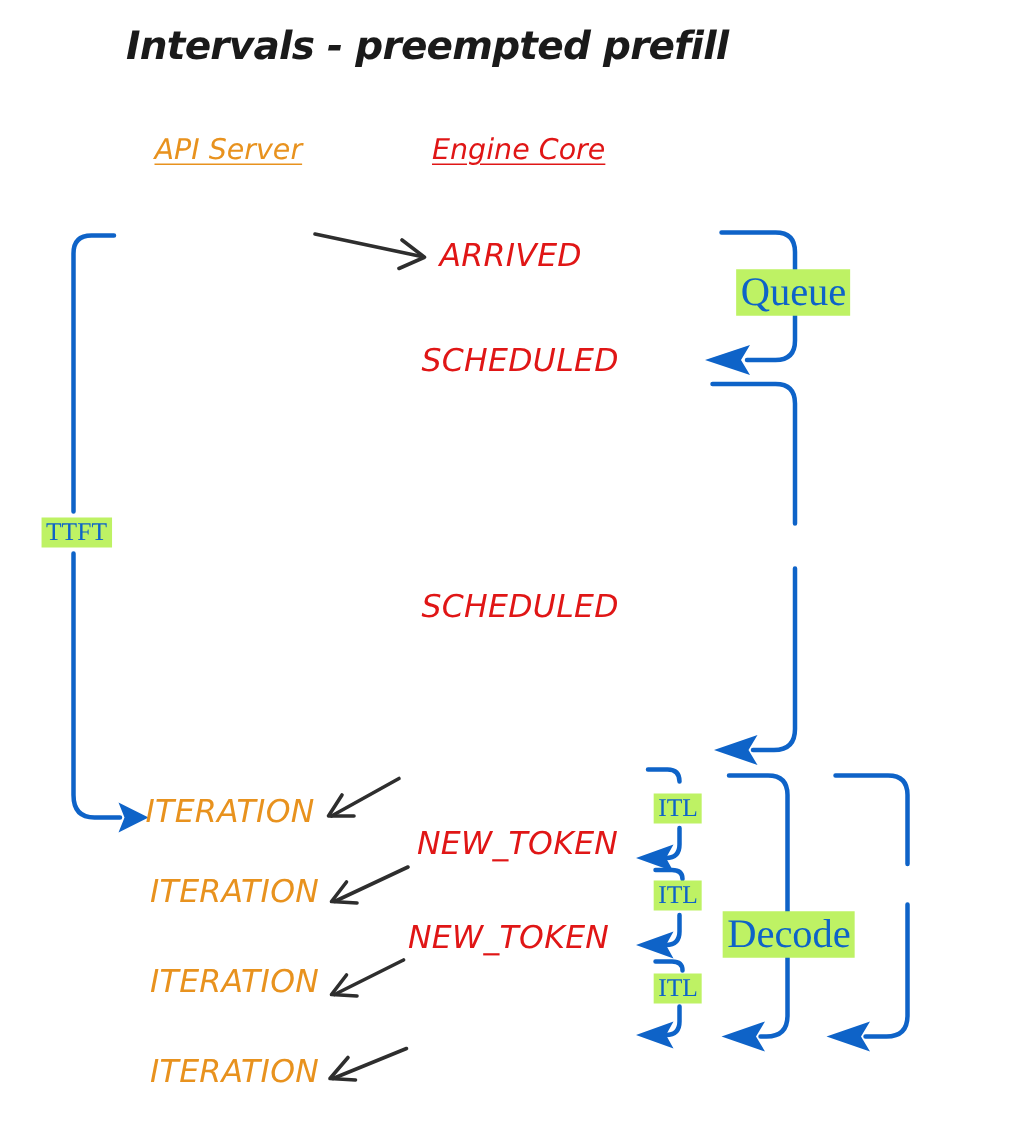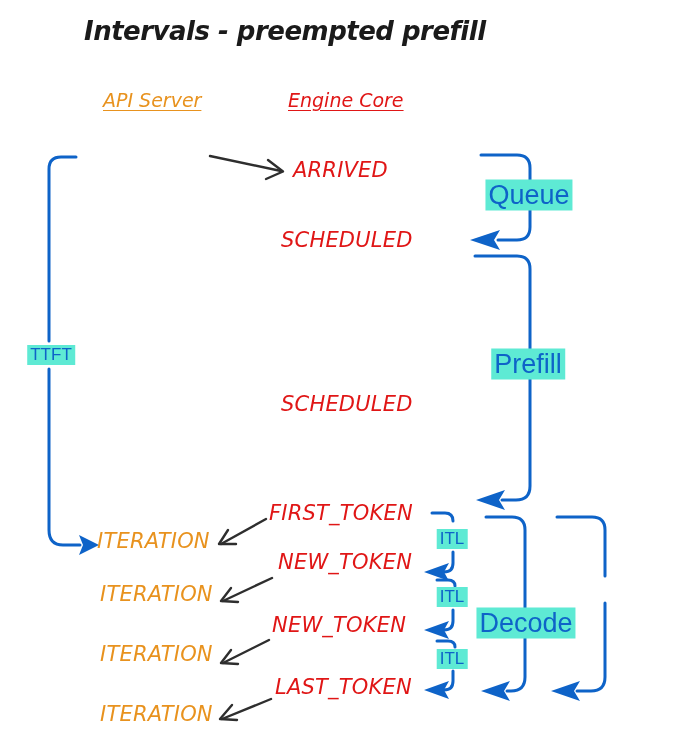--- a/index.html
+++ b/index.html
@@ -9,22 +9,22 @@
   }
   #diagram-svg{position:absolute;left:0;top:0;z-index:1;}
   .txt{position:absolute;white-space:nowrap;line-height:1.2;}
   .hand{font-family:"DejaVu Sans",sans-serif;font-style:italic;}
   .page-title{font-size:26px;font-weight:600;color:#1a1a1a;letter-spacing:-0.5px;z-index:2;}
   .col-header{font-size:19px;font-weight:500;text-decoration:underline;text-underline-offset:3px;z-index:2;}
   .token{font-size:21px;letter-spacing:0.2px;z-index:2;}
   .api{color:var(--api-color,#E8921E);}
   .engine{color:var(--engine-color,#E01616);}
   .blue-label{
-    position:absolute;font-family:Liberation Sans, sans-serif;
-    color:var(--interval-color,#0E63C8);background:#5eead4;padding:0 3px;
+    position:absolute;font-family:Liberation Serif, serif;
+    color:var(--interval-color,#0E63C8);background:#bef264;padding:0 3px;
     transform:translate(-50%,-50%);z-index:3;white-space:nowrap;
   }
   .sz-big{font-size:27px;}
   .sz-med{font-size:17px;}
   .blue{stroke:var(--interval-color,#0E63C8);stroke-width:3;fill:none;stroke-linecap:round;stroke-linejoin:round;}
   .bluefill{fill:var(--interval-color,#0E63C8);stroke:none;}
   .blk{stroke:var(--connector-color,#2E2E2E);stroke-width:2.4;fill:none;stroke-linecap:round;stroke-linejoin:round;}
 </style>
 </head>
 <body>
@@ -109,26 +109,23 @@
   <div class="txt hand col-header engine" style="left:288px;top:89px">Engine Core</div>
 
   <div class="txt hand token api" style="left:97px;top:529px">ITERATION</div>
   <div class="txt hand token api" style="left:100px;top:582px">ITERATION</div>
   <div class="txt hand token api" style="left:100px;top:642px">ITERATION</div>
   <div class="txt hand token api" style="left:100px;top:702px">ITERATION</div>
 
   <div class="txt hand token engine" style="left:293px;top:158px">ARRIVED</div>
   <div class="txt hand token engine" style="left:281px;top:228px">SCHEDULED</div>
   <div class="txt hand token engine" style="left:281px;top:392px">SCHEDULED</div>
-  <div class="txt hand token engine" style="left:269px;top:501px">FIRST_TOKEN</div>
   <div class="txt hand token engine" style="left:278px;top:550px">NEW_TOKEN</div>
   <div class="txt hand token engine" style="left:272px;top:613px">NEW_TOKEN</div>
-  <div class="txt hand token engine" style="left:275px;top:675px">LAST_TOKEN</div>
 
   <div class="blue-label sz-med" style="left:51px;top:355px">TTFT</div>
   <div class="blue-label sz-big" style="left:529px;top:195px">Queue</div>
-  <div class="blue-label sz-big" style="left:528px;top:364px">Prefill</div>
   <div class="blue-label sz-big" style="left:526px;top:623px">Decode</div>
   <div class="blue-label sz-med" style="left:452px;top:539px">ITL</div>
   <div class="blue-label sz-med" style="left:452px;top:597px">ITL</div>
   <div class="blue-label sz-med" style="left:452px;top:659px">ITL</div>
 
 </div>
 
 </body></html>

